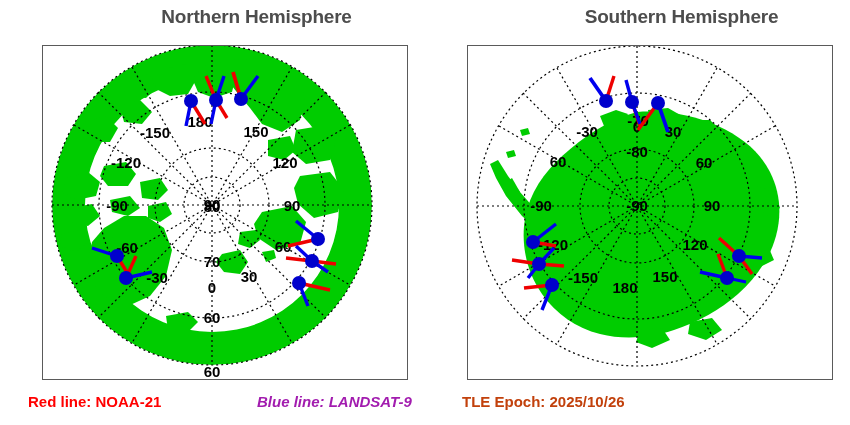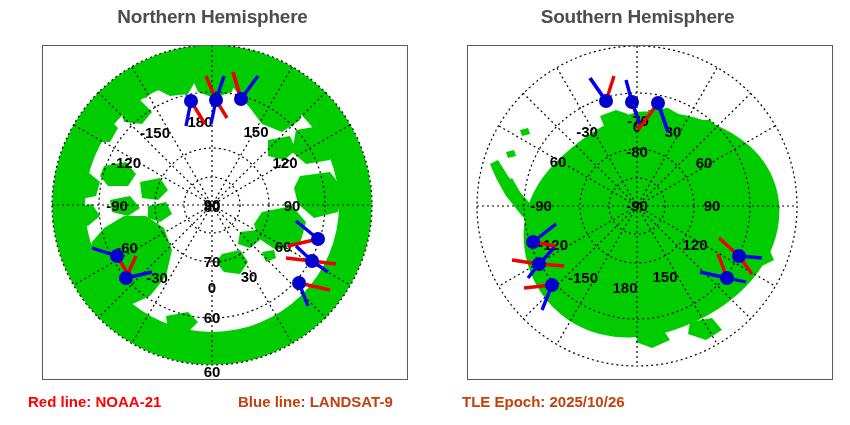--- a/index.html
+++ b/index.html
@@ -30,20 +30,21 @@
     top: 6px;
     left: 0;
     width: 425px;
     text-align: center;
     font-size: 19px;
     font-weight: bold;
     color: #4d4d4d;
     font-family: "Liberation Sans", sans-serif;
     letter-spacing: -0.2px;
     white-space: nowrap;
+    padding-left: 44px;
   }
   .plot-frame {
     position: absolute;
     border: 1.5px solid #5a5a5a;
     background: #ffffff;
     box-sizing: border-box;
   }
   .plot-svg {
     position: absolute;
     left: 0;
@@ -57,21 +58,21 @@
     height: 26px;
   }
   .legend-item {
     position: absolute;
     font-size: 15px;
     font-weight: bold;
     font-family: "Liberation Sans", sans-serif;
     white-space: nowrap;
   }
   #legend-red  { left: 28px;  color: #ff0000; }
-  #legend-blue { left: 238px; color: #c2410c; }
+  #legend-blue { left: 257px; color: #a21caf; font-style: italic; }
   #legend-epoch{ left: 462px; color: #c2410c; }
 </style>
 </head>
 <body>
 
 <div id="root">
 
   <div class="panel" id="panel-north" style="left:0px;">
 
     <div class="panel-title">Northern Hemisphere</div>

